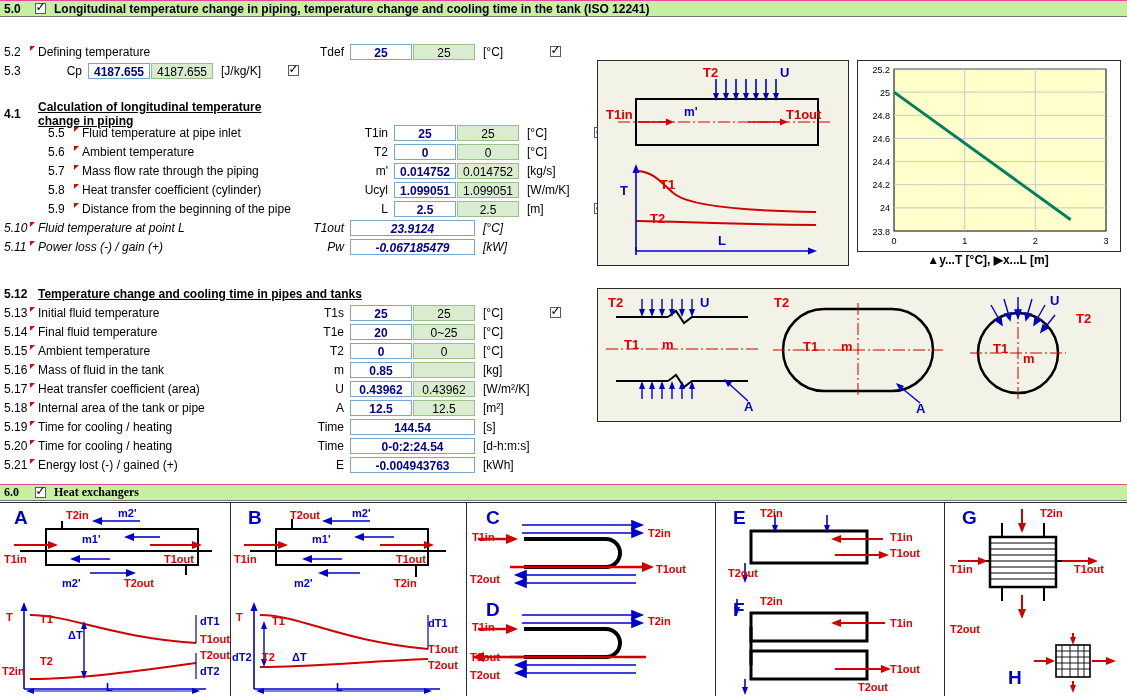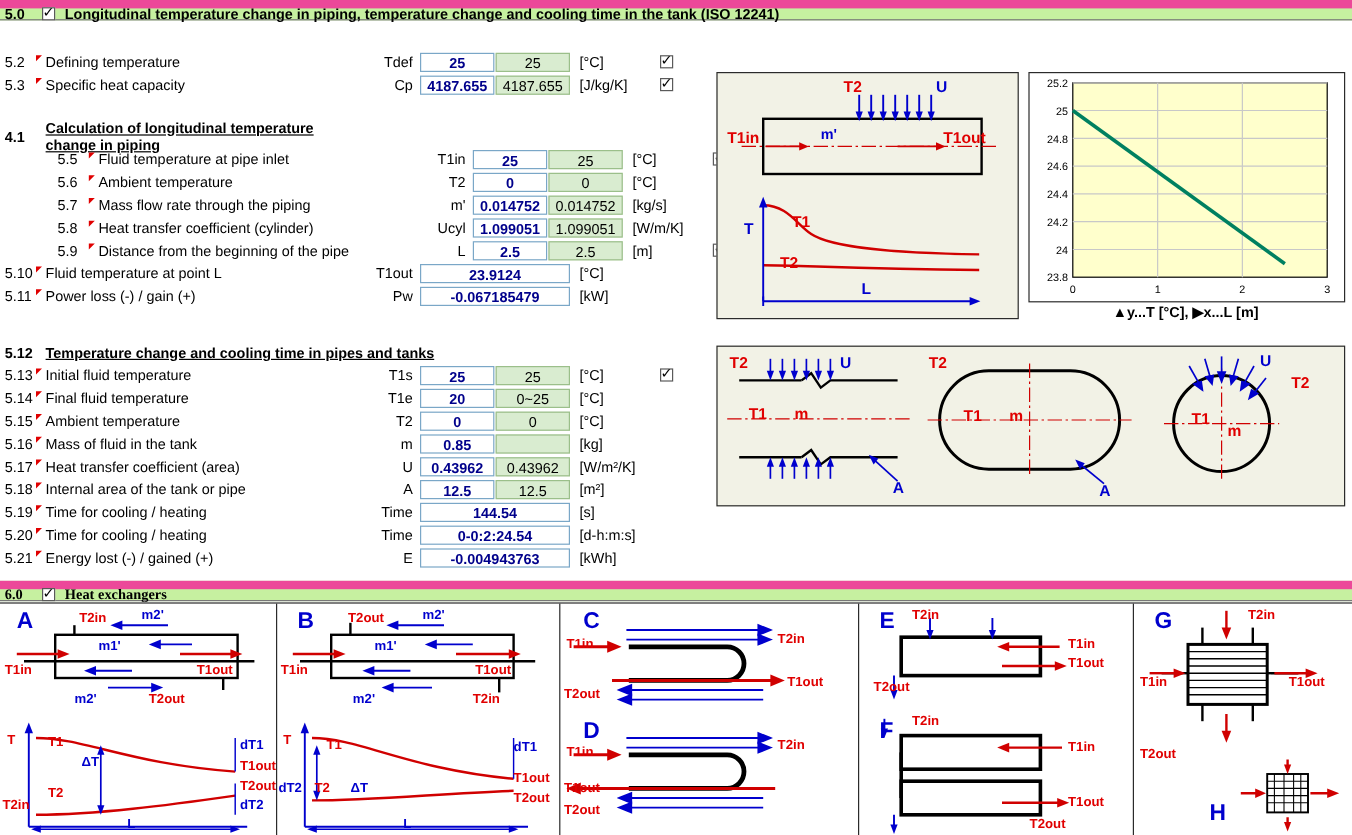--- a/index.html
+++ b/index.html
@@ -1,20 +1,20 @@
 <!DOCTYPE html>
 <html><head>
 <meta charset="utf-8">
 <style>
   html,body{margin:0;padding:0;background:#fff;}
   body{font-family:"Liberation Sans",sans-serif;font-size:12px;color:#000;}
   #app{width:1127px;height:696px;position:relative;overflow:hidden;background:#fff;}
 
   
-  .section-hdr{display:flex;align-items:center;background:#c6f0a0;border-top:7px solid #ec4899;border-bottom:1px solid #777;height:17px;}
+  .section-hdr{display:flex;align-items:center;background:#c6f0a0;border-top:1px solid #ec4899;border-bottom:1px solid #777;height:17px;}
   .section-hdr .num{width:28px;padding-left:4px;font-weight:bold;font-size:12px;color:#000;}
   .section-hdr .chk{width:16px;display:flex;align-items:center;justify-content:center;}
   .section-hdr .ttl{font-weight:bold;font-size:12px;padding-left:6px;}
 
   .row{display:flex;align-items:center;height:19px;}
   .row .num{width:30px;text-align:left;padding-left:4px;font-size:12px;}
   .row .label{width:258px;font-size:12px;padding-left:4px;position:relative;}
   .row .sym{width:48px;text-align:right;padding-right:6px;font-size:12px;}
   .row .v1{width:62px;text-align:center;font-size:12px;border:1px solid #7aa7c7;background:#fff;color:#00008b;font-weight:bold;height:16px;line-height:16px;box-sizing:border-box;}
   .row .v2{width:62px;text-align:center;font-size:12px;border:1px solid #9bbf8a;background:#d9ecd0;color:#000;height:16px;line-height:16px;box-sizing:border-box;margin-left:1px;}
@@ -73,21 +73,20 @@
         <span class="sym">Tdef</span>
         <span class="v1">25</span>
         <span class="v2">25</span>
         <span class="unit">[°C]</span>
         <span class="cbx">
           <span class="chkbox on"></span>
         </span>
       </div>
       <div class="row">
         <span class="num">5.3</span>
-        <span class="label"><span class="red-tick"></span>Specific heat capacity</span>
         <span class="sym">Cp</span>
         <span class="v1">4187.655</span>
         <span class="v2">4187.655</span>
         <span class="unit">[J/kg/K]</span>
         <span class="cbx">
           <span class="chkbox on"></span>
         </span>
       </div>
     </div>
 
@@ -137,21 +136,21 @@
         <span class="label"><span class="red-tick"></span>Distance from the beginning of the pipe</span>
         <span class="sym">L</span>
         <span class="v1">2.5</span>
         <span class="v2">2.5</span>
         <span class="unit">[m]</span>
         <span class="cbx">
           <span class="chkbox on"></span>
         </span>
       </div>
     </div>
-  <div id="rows-b-out" style="position:absolute;left:0;top:218px;">
+  <div id="rows-b-out" style="position:absolute;left:0;top:218px;font-style:italic;">
       <div class="row">
         <span class="num">5.10</span>
         <span class="label"><span class="red-tick"></span>Fluid temperature at point L</span>
         <span class="sym">T1out</span>
         <span class="wide-out">23.9124</span>
         <span class="unit">[°C]</span>
       </div>
       <div class="row">
         <span class="num">5.11</span>
         <span class="label"><span class="red-tick"></span>Power loss (-) / gain (+)</span>

